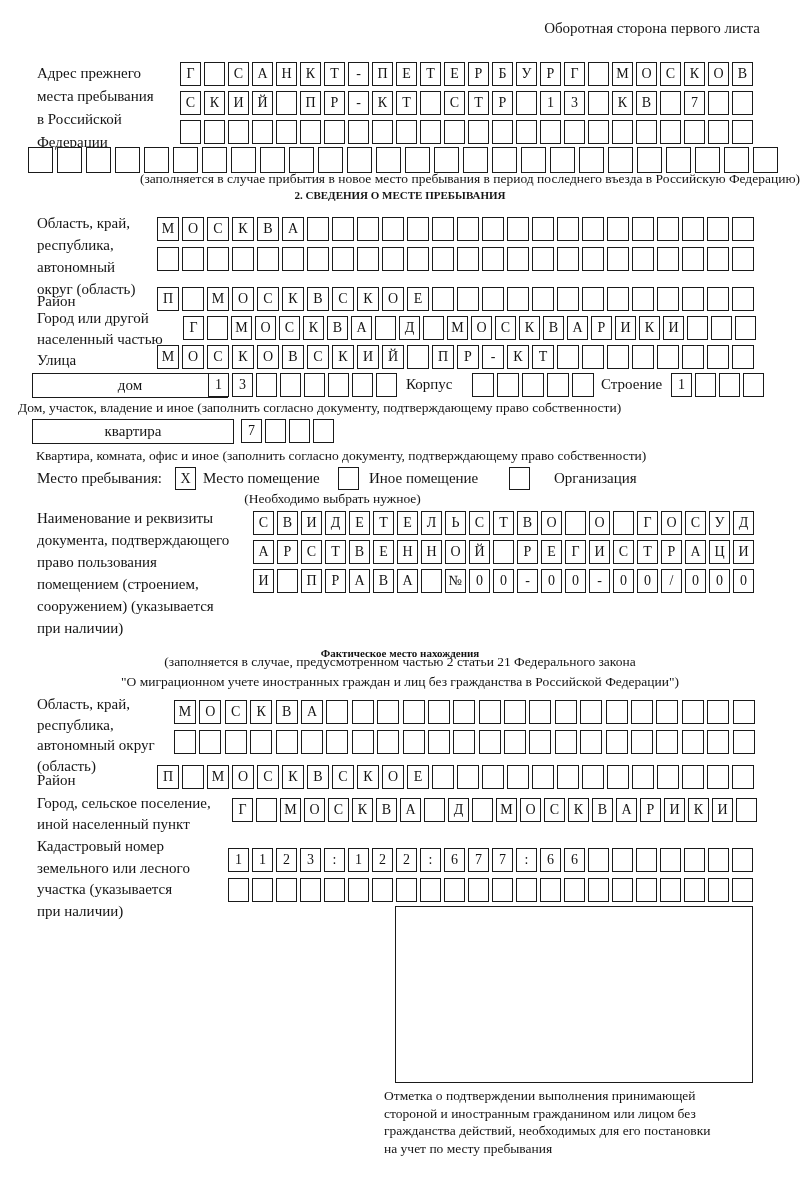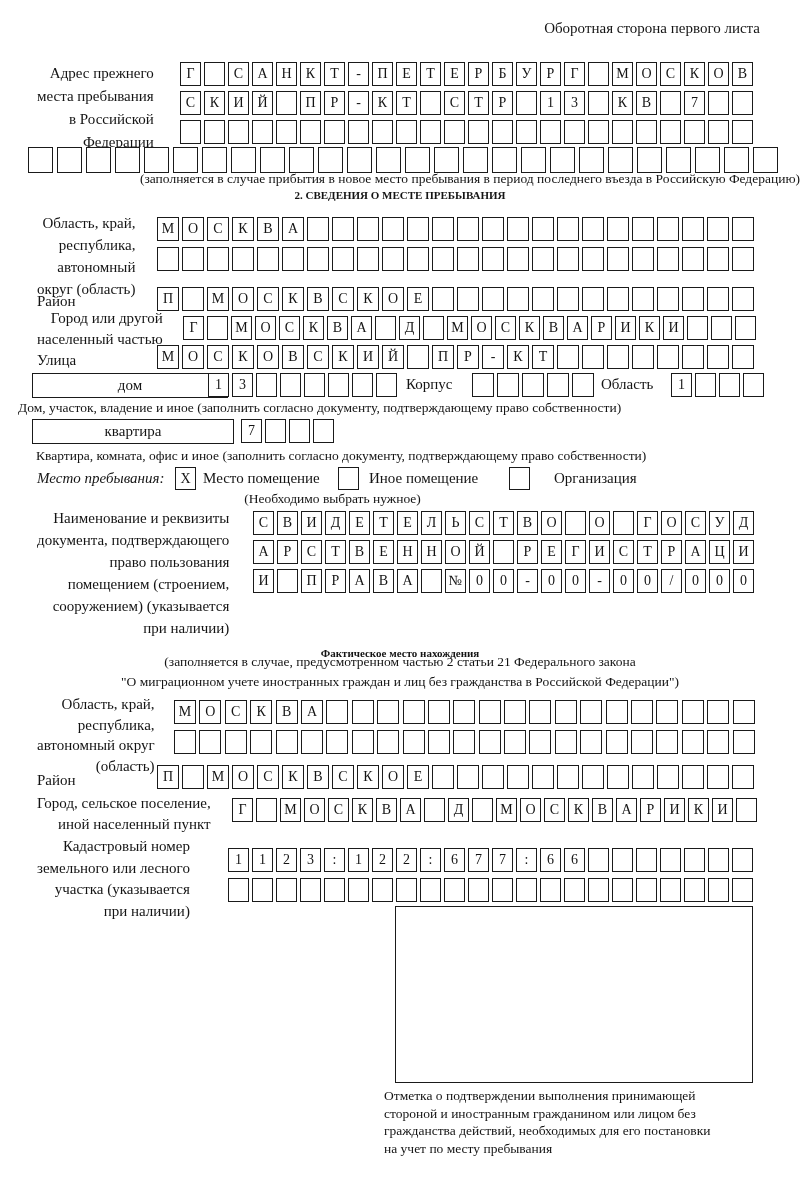--- a/index.html
+++ b/index.html
@@ -1,17 +1,17 @@
 <!DOCTYPE html>
 <html><head>
 <meta charset="utf-8">
 <style>
   html,body{margin:0;padding:0;background:#ffffff;}
   body{width:800px;height:1180px;position:relative;font-family:"Liberation Serif","DejaVu Serif",serif;color:#141414;}
-  .label{position:absolute;font-size:15px;line-height:22px;white-space:pre-line;text-align:right;}
+  .label{position:absolute;font-size:15px;line-height:22px;white-space:pre-line;}
   .note{position:absolute;font-size:13.5px;white-space:pre-line;}
   .center{text-align:center;left:0;width:800px;}
   .heading{position:absolute;left:0;width:800px;text-align:center;font-weight:bold;font-size:11px;}
   .row{position:absolute;display:flex;}
   .cell{box-sizing:border-box;border:1.6px solid #1a1a1a;width:21px;height:24px;margin-right:3px;
         display:flex;align-items:center;justify-content:center;font-size:14px;flex:none;background:#fff;}
   .p25 .cell{width:22px;}
   .p254 .cell{width:22px;margin-right:3.4px;}
   .p29 .cell{width:25px;height:26px;margin-right:4px;}
   .lblbox{position:absolute;box-sizing:border-box;border:1.6px solid #1a1a1a;display:flex;
@@ -294,39 +294,39 @@
     <span class="cell"></span>
   </div>
 <div class="inline-label" style="left:406px;top:376px;">Корпус</div>
 <div class="row p25" style="left:472px;top:373px;">
     <span class="cell"></span>
     <span class="cell"></span>
     <span class="cell"></span>
     <span class="cell"></span>
     <span class="cell"></span>
   </div>
-<div class="inline-label" style="left:601px;top:376px;">Область</div>
+<div class="inline-label" style="left:601px;top:376px;">Строение</div>
 <div class="row" style="left:671px;top:373px;">
     <span class="cell">1</span>
     <span class="cell"></span>
     <span class="cell"></span>
     <span class="cell"></span>
   </div>
 <div class="note" style="left:18px;top:400px;">Дом, участок, владение и иное (заполнить согласно документу, подтверждающему право собственности)</div>
 
 <div class="lblbox" style="left:32px;top:419px;width:202px;height:25px;">квартира</div>
 <div class="row" style="left:241px;top:419px;">
     <span class="cell">7</span>
     <span class="cell"></span>
     <span class="cell"></span>
     <span class="cell"></span>
   </div>
 <div class="note" style="left:36px;top:448px;">Квартира, комната, офис и иное (заполнить согласно документу, подтверждающему право собственности)</div>
 
-<div class="inline-label" style="left:37px;top:470px;font-style:italic;">Место пребывания:</div>
+<div class="inline-label" style="left:37px;top:470px;">Место пребывания:</div>
 <div class="checkbox" style="left:175px;top:467px;">X</div>
 <div class="inline-label" style="left:203px;top:470px;">Место помещение</div>
 <div class="checkbox" style="left:338px;top:467px;"></div>
 <div class="inline-label" style="left:369px;top:470px;">Иное помещение</div>
 <div class="checkbox" style="left:509px;top:467px;"></div>
 <div class="inline-label" style="left:554px;top:470px;">Организация</div>
 <div class="note" style="left:230px;top:491px;width:205px;text-align:center;">(Необходимо выбрать нужное)</div>
 
 <div class="label" style="left:37px;top:507px;">Наименование и реквизиты
 документа, подтверждающего

